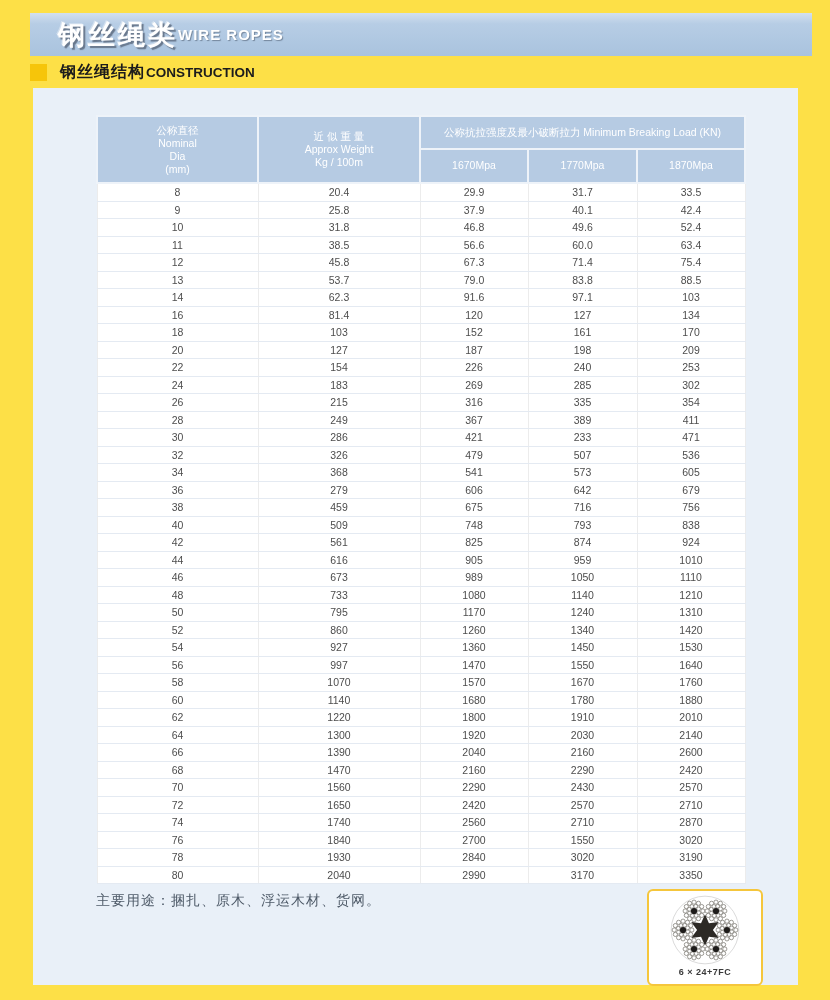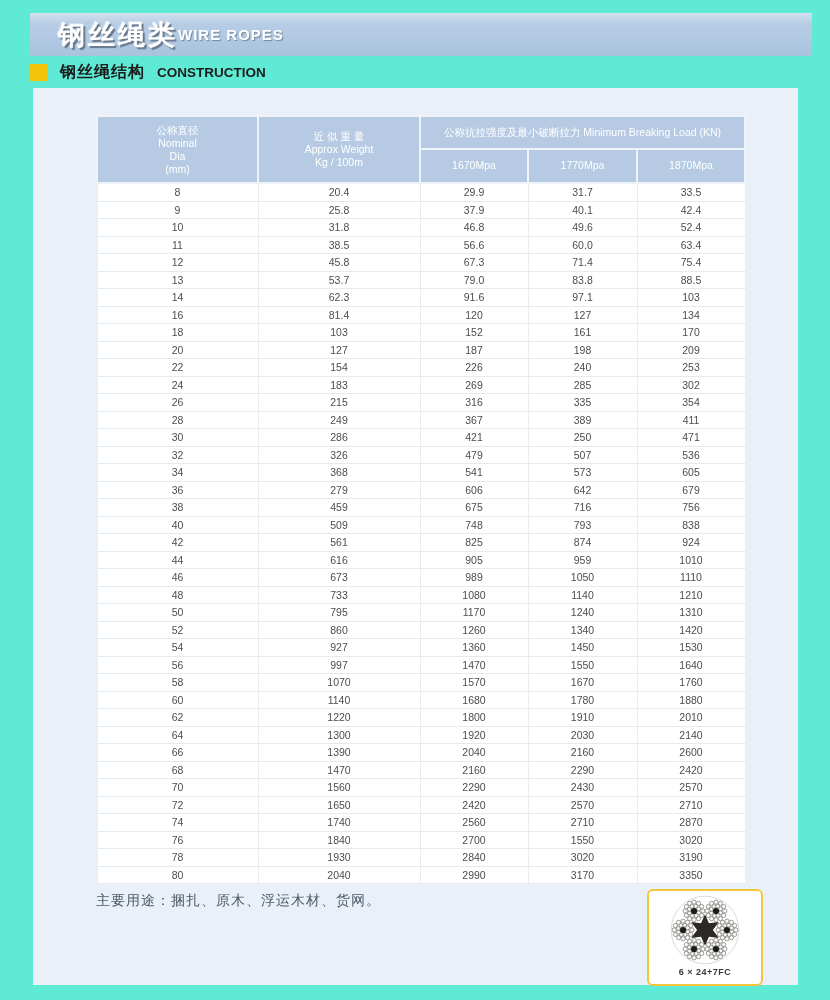--- a/index.html
+++ b/index.html
@@ -1,32 +1,32 @@
 <!DOCTYPE html>
 <html><head>
 <meta charset="utf-8">
 <style>
   html,body{margin:0;padding:0;background:#fff;}
-  .page{position:relative;width:830px;height:1000px;background:#5eead4;overflow:hidden;
+  .page{position:relative;width:830px;height:1000px;background:#fde047;overflow:hidden;
         font-family:"Liberation Sans","DejaVu Sans",sans-serif;}
 
   
   .banner{position:absolute;left:30px;top:13px;width:782px;height:43px;
           background:linear-gradient(180deg,#d2e0ef 0%,#b7cde5 25%,#a9c3de 100%);
           display:flex;align-items:center;padding-left:28px;box-sizing:border-box;}
   .banner .zh{font-size:27px;font-weight:bold;color:#ffffff;letter-spacing:3px;
               text-shadow:2px 2px 1px rgba(90,105,125,.85),-1px -1px 0 rgba(255,255,255,.4);}
   .banner .en{font-size:15px;font-weight:bold;color:#ffffff;margin-left:0;letter-spacing:1px;
               text-shadow:1px 1px 1px rgba(90,105,125,.7);}
 
   
   .section{position:absolute;left:30px;top:62px;height:20px;display:flex;align-items:center;}
   .bullet{width:17px;height:17px;background:#f6c50a;margin-right:13px;}
   .section .zh{font-size:16px;font-weight:bold;color:#1c1c1c;letter-spacing:1px;text-align:right;}
-  .section .en{font-size:13.5px;font-weight:bold;color:#1c1c1c;margin-left:12px;}
+  .section .en{font-size:13.5px;font-weight:bold;color:#1c1c1c;margin-left:1px;}
 
   
   .panel{position:absolute;left:33px;top:88px;width:765px;height:897px;background:#e9f0f8;}
 
   
   table.spec{position:absolute;left:96px;top:115px;width:648px;border-collapse:collapse;table-layout:fixed;}
   table.spec th{background:#b6cbe3;color:#ffffff;font-weight:normal;font-size:10.5px;line-height:13px;
                 border:2px solid #eef3f9;padding:0;text-align:center;}
   table.spec td{background:#ffffff;color:#4d4d4d;font-size:10.5px;height:16.5px;padding:0;
                 text-align:center;border-bottom:1px solid #e4eaf2;border-right:1px solid #ececec;}
@@ -190,21 +190,21 @@
           <td>28</td>
           <td>249</td>
           <td>367</td>
           <td>389</td>
           <td>411</td>
         </tr>
         <tr>
           <td>30</td>
           <td>286</td>
           <td>421</td>
-          <td>250</td>
+          <td>233</td>
           <td>471</td>
         </tr>
         <tr>
           <td>32</td>
           <td>326</td>
           <td>479</td>
           <td>507</td>
           <td>536</td>
         </tr>
         <tr>

